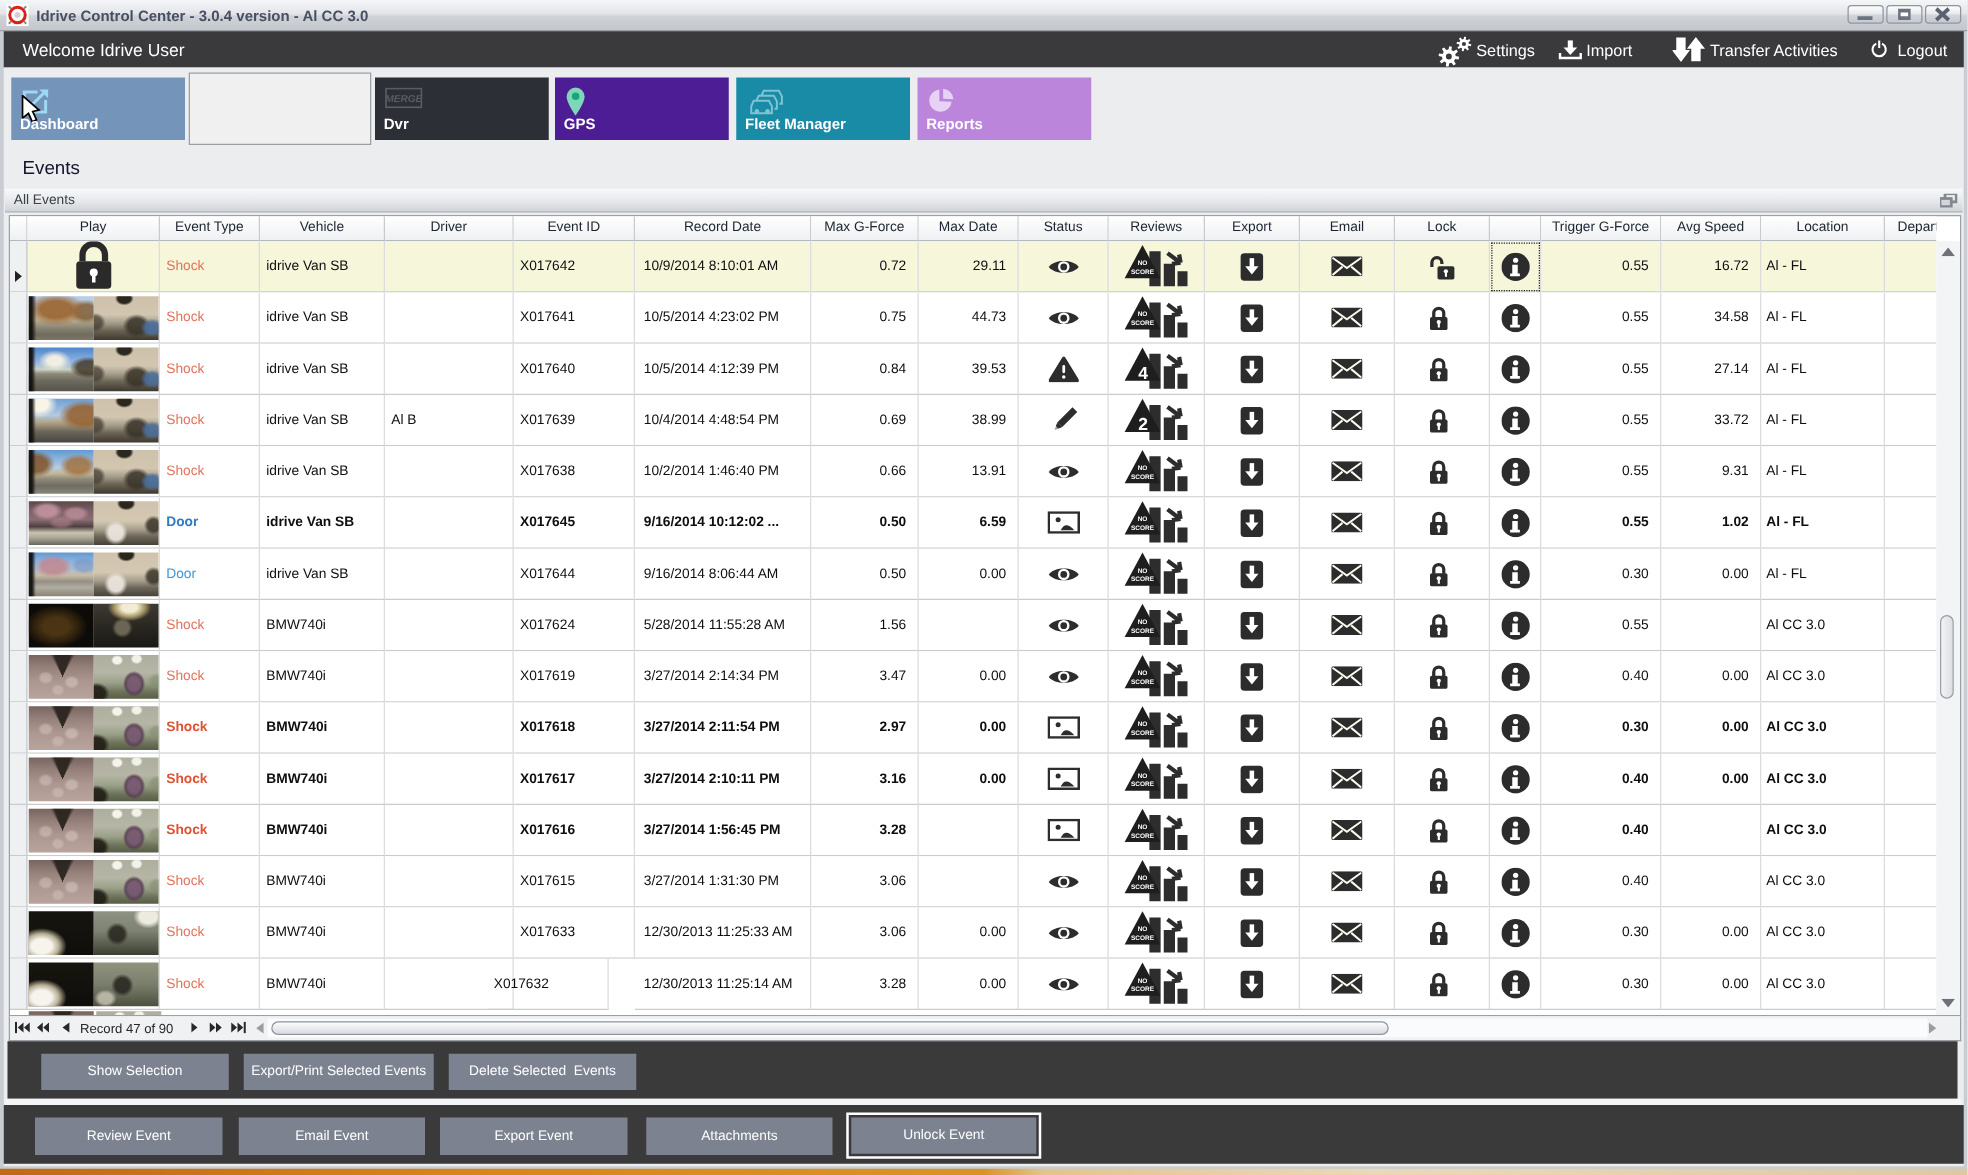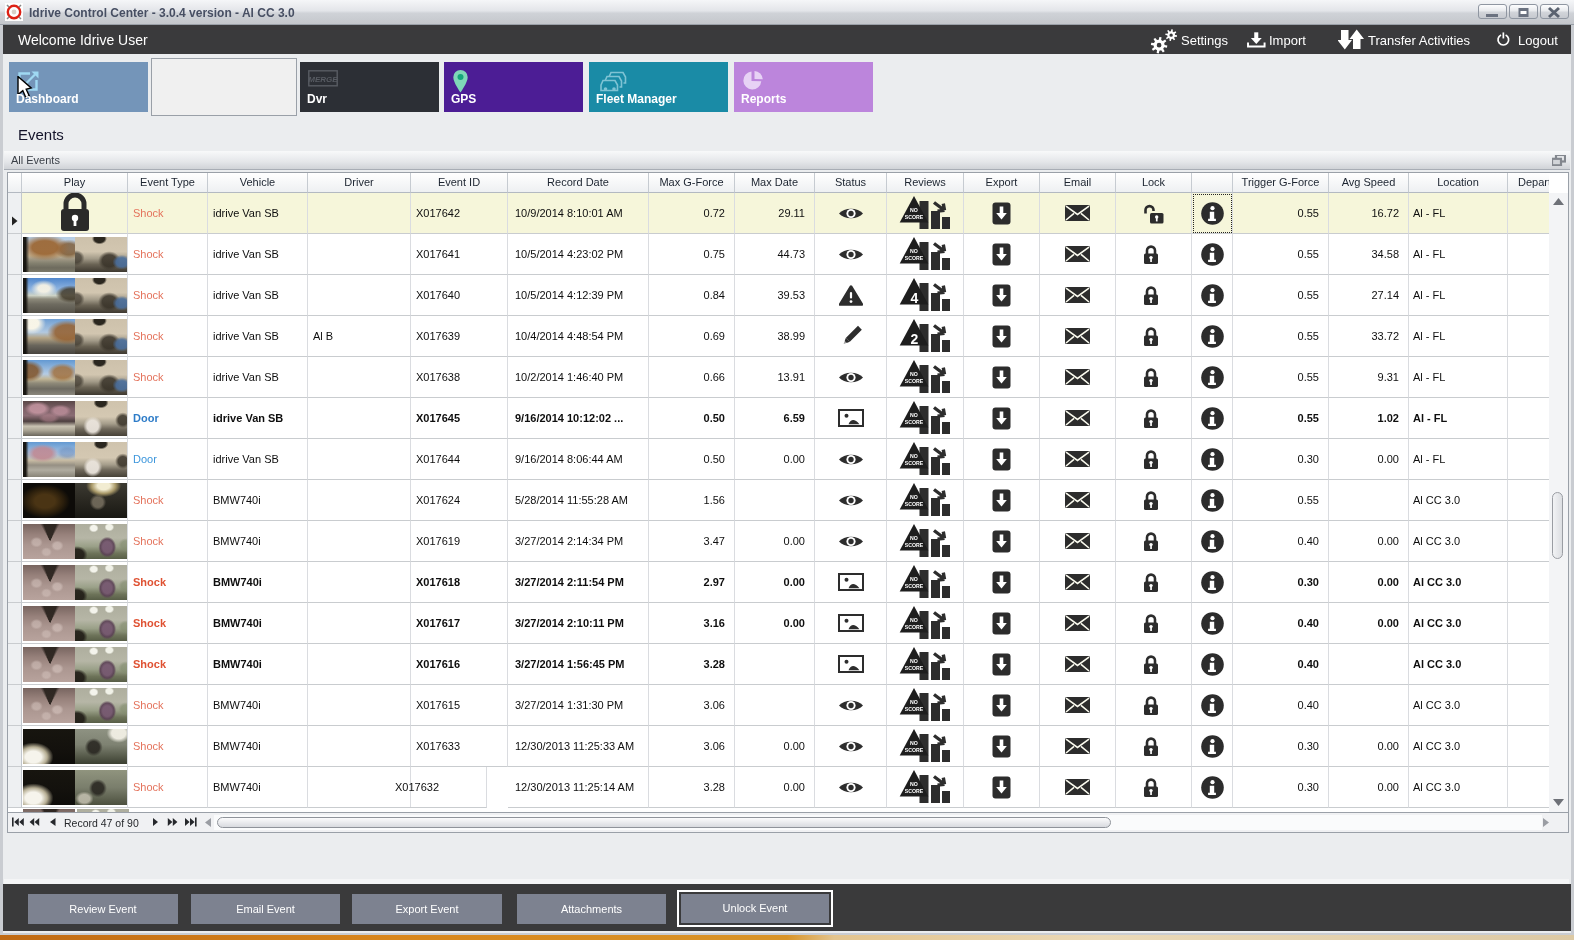--- a/index.html
+++ b/index.html
@@ -1131,20 +1131,25 @@
     <svg width="7" height="9" style="position:absolute;left:196px;top:5px;">
         <path d="M7,0 L1,4.5 L7,9 Z" fill="#9a9da3"></path>
       </svg>
     <div class="hscroll">
         <div class="hthumb"></div>
       </div>
     <svg width="7" height="9" style="position:absolute;left:1535px;top:5px;">
         <path d="M0,0 L6,4.5 L0,9 Z" fill="#9a9da3"></path>
       </svg>
   </div>
+  <div class="band1">
+    <div class="gbtn" style="left:27px;top:10px;width:150px;height:29px;line-height:29px;">Show Selection</div>
+    <div class="gbtn" style="left:189px;top:10px;width:152px;height:29px;line-height:29px;">Export/Print Selected Events</div>
+    <div class="gbtn" style="left:353px;top:10px;width:150px;height:29px;line-height:29px;">Delete Selected&nbsp; Events</div>
+  </div>
   <div class="wsep"></div>
 </div>
 <div class="band2">
   <div class="gbtn" style="left:25px;top:10px;width:150px;height:30px;line-height:30px;">Review Event</div>
   <div class="gbtn" style="left:188px;top:10px;width:149px;height:30px;line-height:30px;">Email Event</div>
   <div class="gbtn" style="left:349px;top:10px;width:150px;height:30px;line-height:30px;">Export Event</div>
   <div class="gbtn" style="left:514px;top:10px;width:149px;height:30px;line-height:30px;">Attachments</div>
   <div class="gbtn" style="left:678px;top:10px;width:148px;height:29px;line-height:29px;outline:2px solid #fff;outline-offset:2px;">Unlock Event</div>
 </div>
 <div class="desk"></div>

